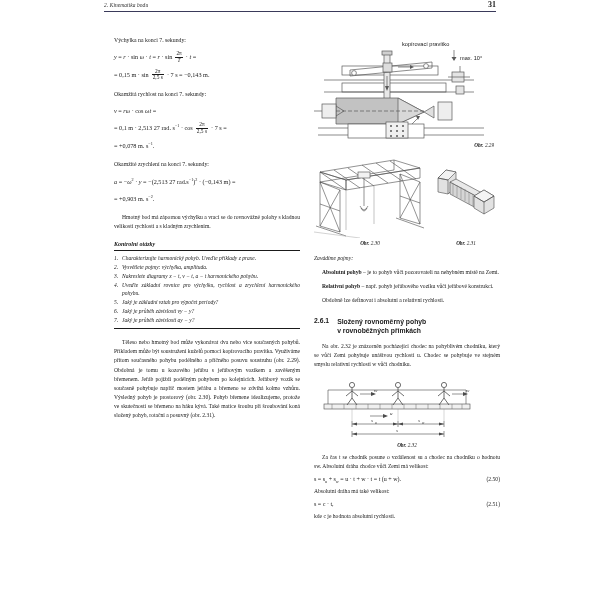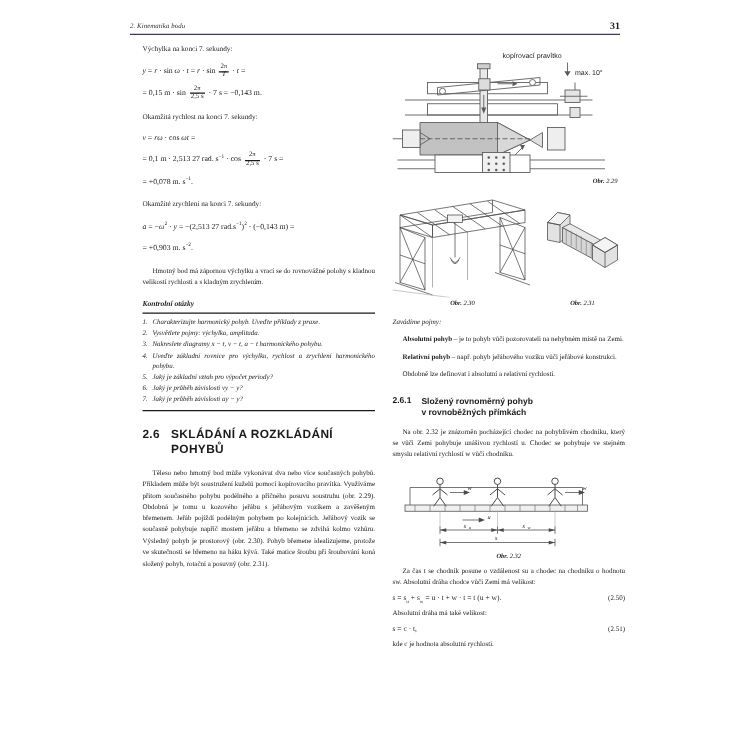--- a/index.html
+++ b/index.html
@@ -1,21 +1,21 @@
 <!DOCTYPE html>
 <html><head>
 <meta charset="utf-8">
 <style>
   html,body{margin:0;padding:0;background:#ffffff;}
   body{width:600px;height:600px;overflow:hidden;font-family:"Liberation Serif",serif;color:#1a1a1a;}
 
   .page{position:relative;width:600px;height:600px;background:#fff;}
 
   
-  .runhead{position:absolute;left:104px;top:18px;width:392px;height:14px;}
+  .runhead{position:absolute;left:104px;top:2px;width:392px;height:14px;}
   .runhead .rh-title{position:absolute;left:0;top:0;font-style:italic;font-size:5.4px;letter-spacing:.1px;color:#2a2a2a;}
   .runhead .rh-page{position:absolute;right:0;top:-2px;font-weight:bold;font-size:8px;color:#1a1a1a;}
   .runhead .rh-rule{position:absolute;left:0;right:0;top:9px;height:1px;background:#3a3a5a;}
 
   
   .col{position:absolute;width:186px;}
   .col-left{left:114px;top:36px;}
   .col-right{left:314px;top:36px;}
 
   p{margin:0 0 5px 0;font-size:5.6px;line-height:1.62;text-align:justify;}
@@ -121,24 +121,20 @@
         <li><span class="n">2.</span><span>Vysvětlete pojmy: výchylka, amplituda.</span></li>
         <li><span class="n">3.</span><span>Nakreslete diagramy x − t, v − t, a − t harmonického pohybu.</span></li>
         <li><span class="n">4.</span><span>Uveďte základní rovnice pro výchylku, rychlost a zrychlení harmonického pohybu.</span></li>
         <li><span class="n">5.</span><span>Jaký je základní vztah pro výpočet periody?</span></li>
         <li><span class="n">6.</span><span>Jaký je průběh závislosti vy − y?</span></li>
         <li><span class="n">7.</span><span>Jaký je průběh závislosti ay − y?</span></li>
       </ol>
       <div class="box-rule bot"></div>
     </div>
 
-    <div class="h2">
-      <span class="num">2.6</span>
-      <span class="txt">SKLÁDÁNÍ A ROZKLÁDÁNÍ POHYBŮ</span>
-    </div>
 
     <p class="ind">Těleso nebo hmotný bod může vykonávat dva nebo více současných pohybů. Příkladem může být soustružení kuželů pomocí kopírovacího pravítka. Využíváme přitom současného pohybu podélného a příčného posuvu soustruhu (obr. 2.29). Obdobná je tomu u kozového jeřábu s jeřábovým vozíkem a zavěšeným břemenem. Jeřáb pojíždí podélným pohybem po kolejnicích. Jeřábový vozík se současně pohybuje napříč mostem jeřábu a břemeno se zdvihá kolmo vzhůru. Výsledný pohyb je prostorový (obr. 2.30). Pohyb břemene idealizujeme, protože ve skutečnosti se břemeno na háku kývá. Také matice šroubu při šroubování koná složený pohyb, rotační a posuvný (obr. 2.31).</p>
   </div>
 
   <div class="col col-right">
 
     <div class="fig">
       <svg width="186" height="104" viewBox="0 0 186 104">
         <g fill="none" stroke="#5a5a5a" stroke-width="0.7">
 

